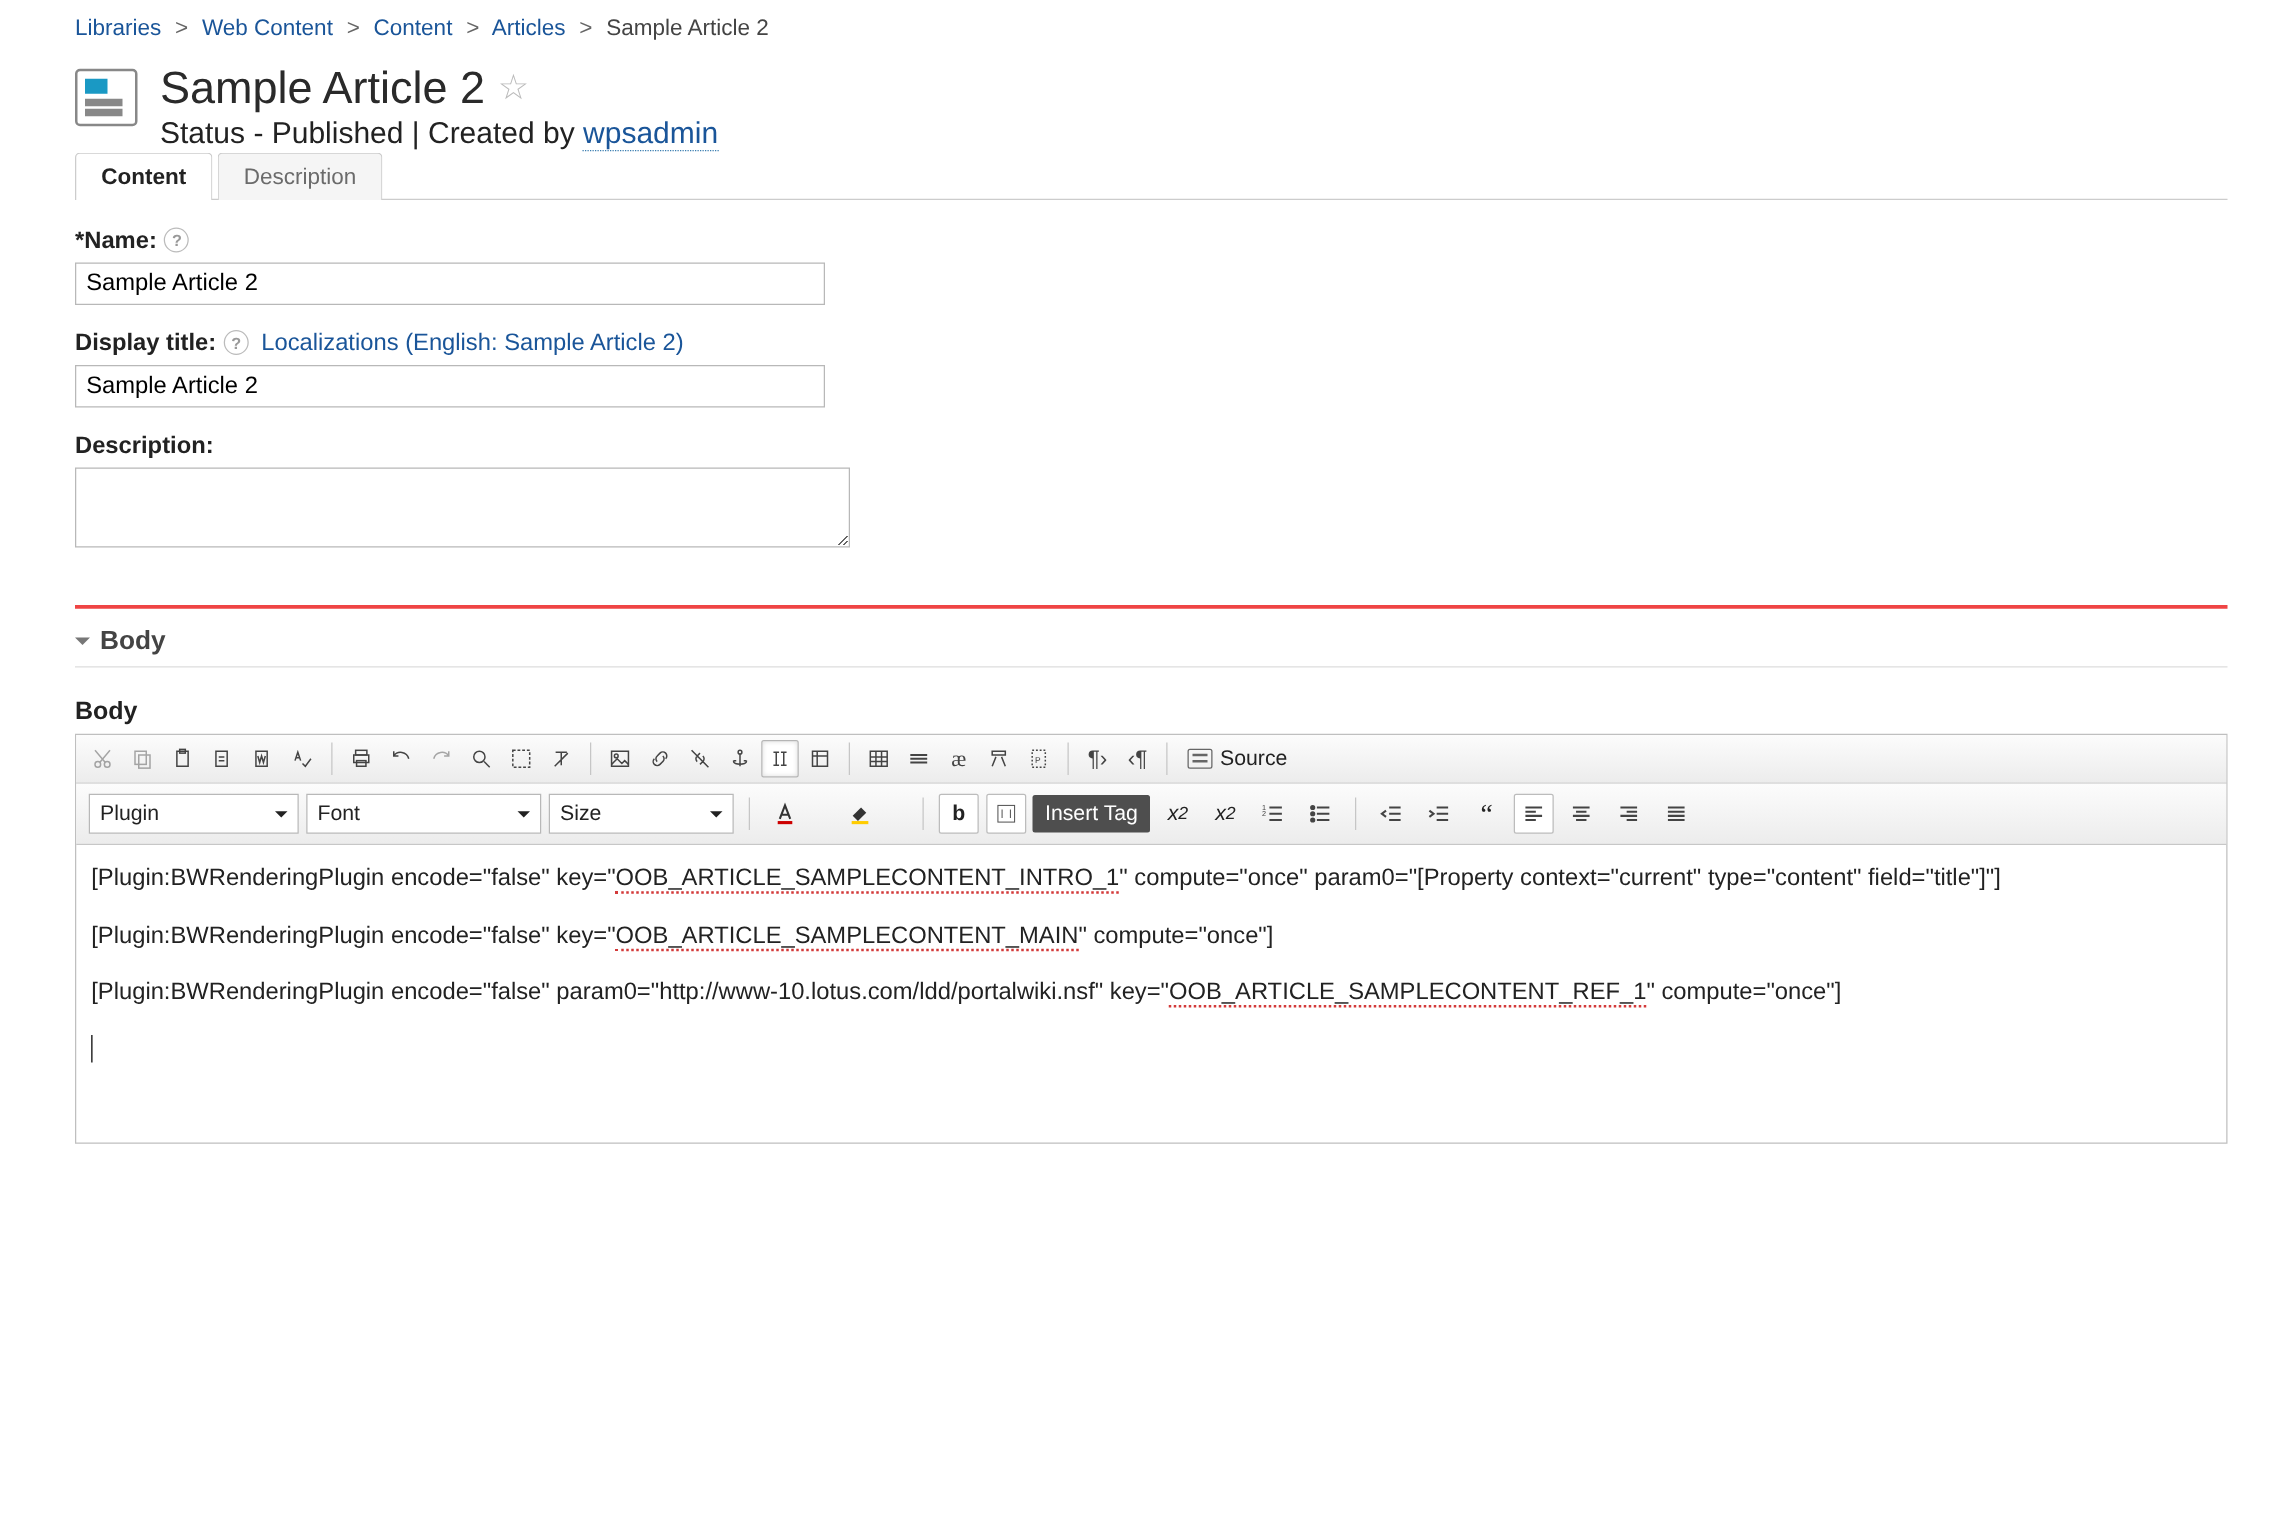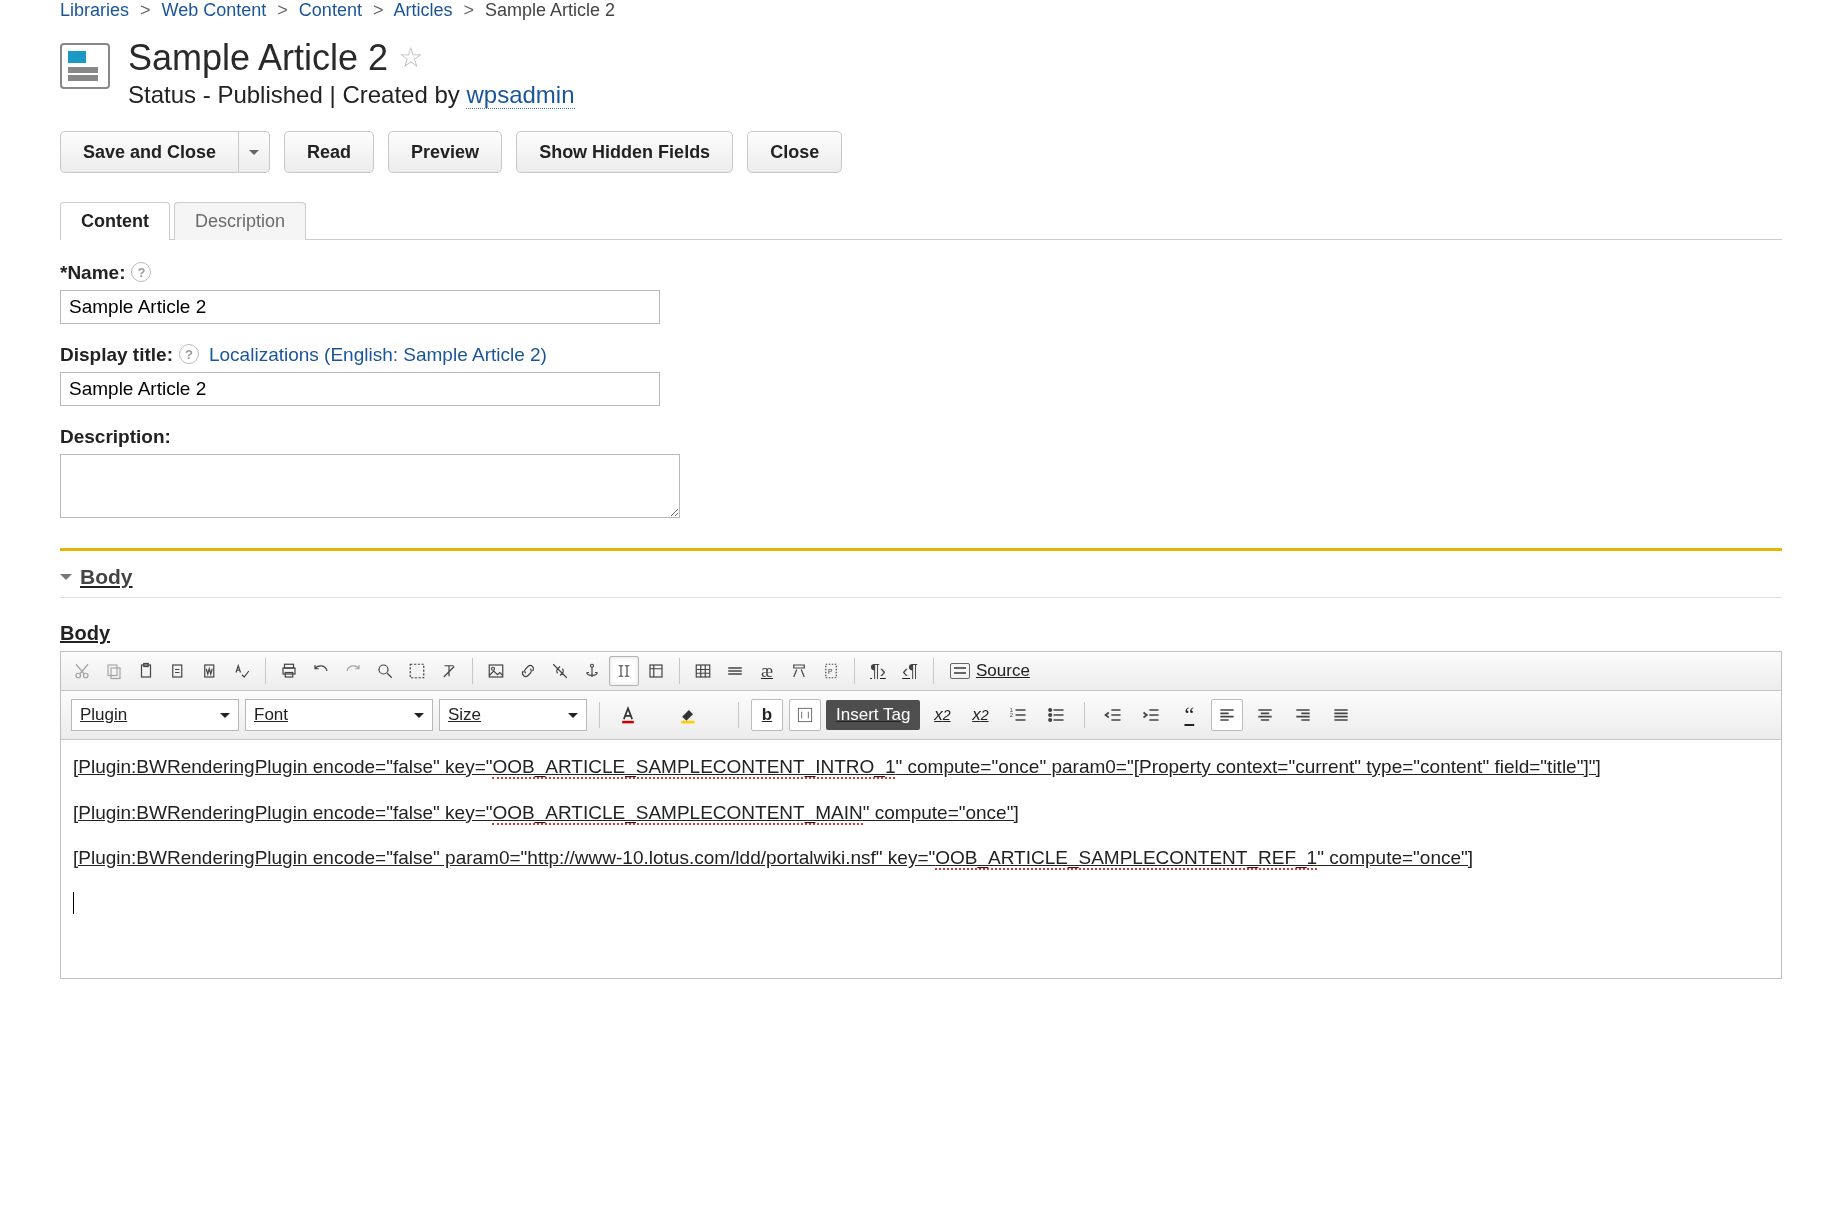--- a/index.html
+++ b/index.html
@@ -1,20 +1,20 @@
 <!DOCTYPE html>
 <html><head>
 <meta charset="utf-8">
 <style>
   html,body{margin:0;padding:0;background:#fff;color:#222;font-family:Arial,Helvetica,sans-serif;font-size:17px;}
   body{width:1822px;}
   a{color:#1a5599;text-decoration:none;}
   .page{padding:0 40px 40px 60px;}
   
-  .crumbs{padding:0 0 10px;font-size:18px;color:#555;}
+  .crumbs{padding:12px 0 10px;font-size:18px;color:#555;}
   .crumbs .sep{color:#666;padding:0 6px;}
   .crumbs .last{color:#444;}
   
   .hdr{display:flex;align-items:flex-start;gap:18px;margin-top:6px;}
   .hdr .docicon{width:46px;height:42px;border:2px solid #888;border-radius:4px;background:#fff;position:relative;flex:none;margin-top:6px;}
   .hdr .docicon::before{content:"";position:absolute;left:6px;top:6px;width:18px;height:12px;background:#1a99c4;}
   .hdr .docicon::after{content:"";position:absolute;left:6px;top:22px;width:30px;height:6px;background:#888;box-shadow:0 8px 0 #888;}
   .hdr h1{margin:0;font-size:36px;font-weight:400;color:#2a2a2a;display:flex;align-items:center;gap:10px;}
   .starbtn{cursor:pointer;color:#bbb;font-size:28px;line-height:1;}
   .subhdr{margin-top:2px;font-size:24px;color:#222;}
@@ -33,21 +33,21 @@
   .tab.active{background:#fff;font-weight:bold;color:#222;}
   
   .form{margin-top:22px;}
   .field{margin-bottom:20px;}
   .field label{font-weight:bold;font-size:19px;display:inline-flex;align-items:flex-start;gap:6px;}
   .helpicon{display:inline-flex;width:18px;height:18px;border:1px solid #bbb;border-radius:50%;color:#999;font-size:13px;align-items:center;justify-content:center;font-weight:bold;}
   .txt{display:block;margin-top:6px;height:34px;font-size:19px;padding:2px 8px;border:1px solid #b8b8b8;width:600px;box-sizing:border-box;}
   .ta{display:block;margin-top:6px;font-size:19px;padding:4px 8px;border:1px solid #b8b8b8;width:620px;height:64px;box-sizing:border-box;resize:both;}
   .locs{color:#1a5599;font-weight:normal;font-size:19px;margin-left:4px;}
   
-  .sectionbar{border-top:3px solid #eab308;margin-top:30px;text-decoration:underline;}
+  .sectionbar{border-top:3px solid #ef4444;margin-top:46px;}
   .secthdr{display:flex;align-items:center;gap:8px;padding:14px 0 8px;border-bottom:1px solid #ddd;font-size:21px;font-weight:bold;color:#444;}
   .secthdr .tw{border:6px solid transparent;border-top-color:#777;width:0;height:0;margin-top:6px;cursor:pointer;}
   .seclabel{margin-top:24px;font-weight:bold;font-size:20px;}
   
   .editor{margin-top:6px;border:1px solid #bfbfbf;}
   .edtool{background:linear-gradient(#fcfcfc,#ececec);border-bottom:1px solid #c7c7c7;display:flex;flex-wrap:wrap;align-items:center;padding:4px 6px;gap:2px;}
   .tb{width:28px;height:28px;border:1px solid transparent;border-radius:2px;display:inline-flex;align-items:center;justify-content:center;color:#444;font-size:15px;cursor:pointer;}
   .tb svg{width:18px;height:18px;stroke:#444;stroke-width:1.6;fill:none;}
   .tb.active{background:#fff;border-color:#b5b5b5;box-shadow:inset 0 0 4px rgba(0,0,0,.15);}
   .tb.dis{opacity:.45;}
@@ -92,30 +92,20 @@
       <h1>
         <span>Sample Article 2</span>
         <span class="starbtn">☆</span>
       </h1>
       <div class="subhdr">
         <span>Status - </span><span>Published</span><span> | </span><span>Created by </span><a href="#" class="dot">wpsadmin</a>
       </div>
     </div>
   </div>
 
-  <div class="toolbar">
-    <div class="btngrp">
-      <div class="btn">Save and Close</div>
-      <div class="caret"></div>
-    </div>
-    <div class="btn">Read</div>
-    <div class="btn">Preview</div>
-    <div class="btn">Show Hidden Fields</div>
-    <div class="btn">Close</div>
-  </div>
 
   <div class="tabs">
     <div class="tab active">Content</div>
     <div class="tab inactive">Description</div>
   </div>
 
   <div class="form">
     <div class="field">
       <label>
         <span>*Name:</span>

